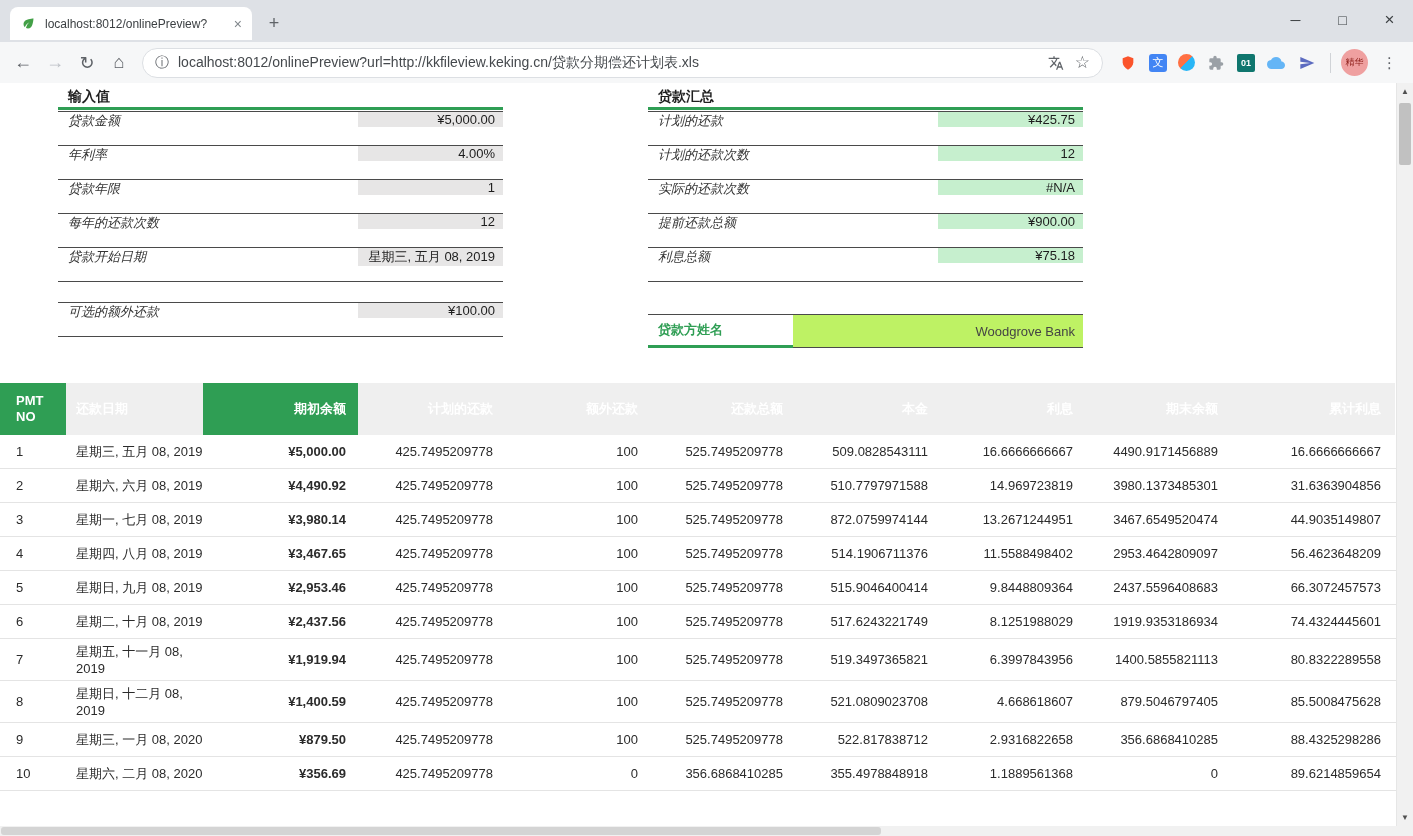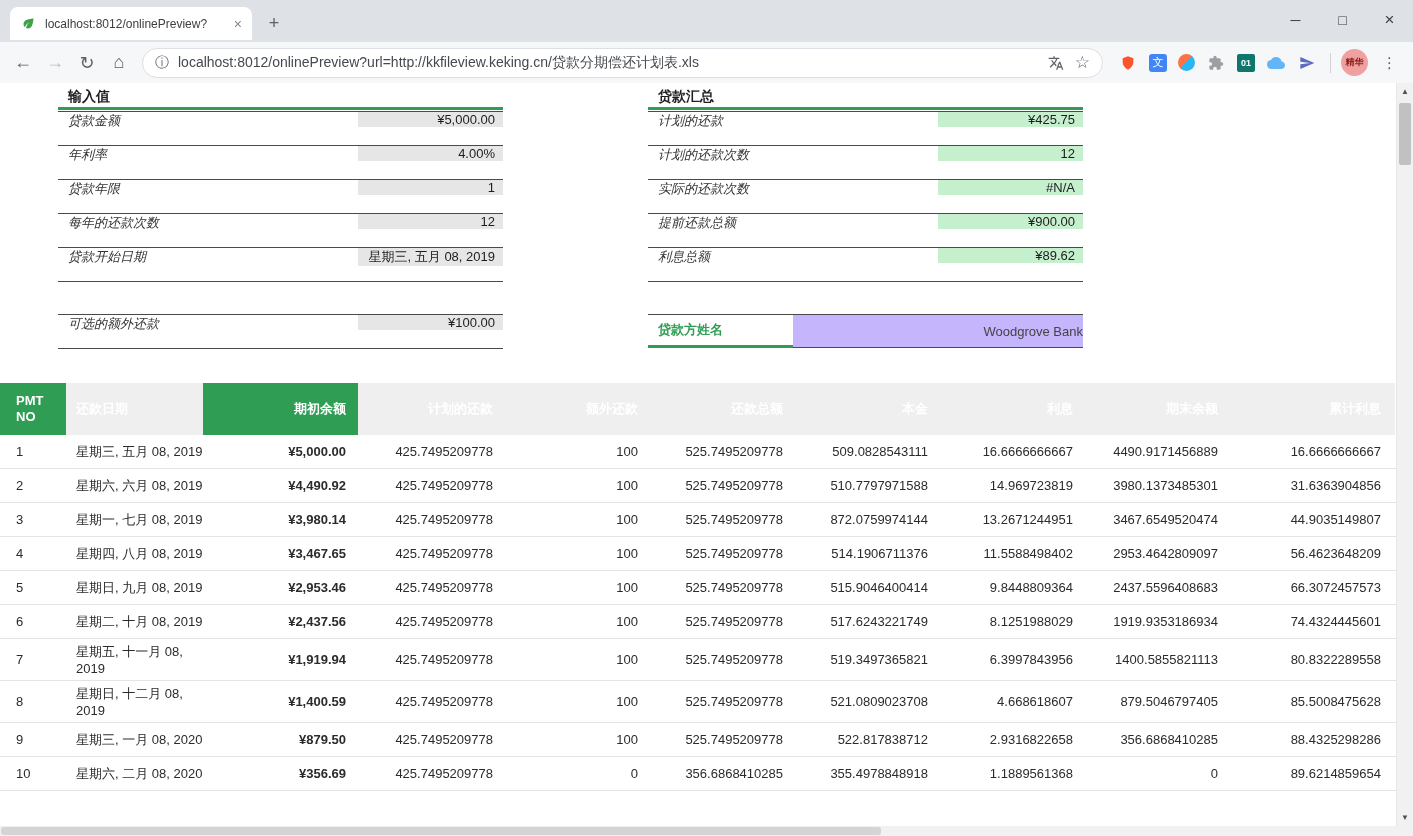--- a/index.html
+++ b/index.html
@@ -31,45 +31,45 @@
   .inbox-icon{display:flex;align-items:center;justify-content:center;width:20px;height:20px}
   .star{color:#5f6368;font-size:17px}
   .ext-icons{display:flex;align-items:center;gap:11px;padding:0 7px}
   .badge01{width:18px;height:18px;background:#0f766e;color:#fff;font-size:9px;font-weight:bold;
            display:flex;align-items:center;justify-content:center;border-radius:2px}
   .ball{width:17px;height:17px;border-radius:50%;background:linear-gradient(135deg,#ff7043 50%,#29b6f6 50%)}
   .blue-sq{width:18px;height:18px;border-radius:3px;background:#4285f4;color:#fff;font-size:11px;
            display:flex;align-items:center;justify-content:center}
   .divider-v{width:1px;height:20px;background:#d0d3d7;margin:0 4px}
   .avatar{width:27px;height:27px;border-radius:50%;background:#efa0a0;color:#8c1d18;font-size:9px;
-          font-weight:bold;display:flex;align-items:center;justify-content:center;margin:1px 4px}
+          font-weight:normal;display:flex;align-items:center;justify-content:center;margin:1px 4px}
   .kebab{color:#5f6368;font-size:15px;padding:0 8px}
 
   
   .content{position:absolute;top:83px;left:0;right:0;bottom:0;background:#fff;overflow:hidden;
            font-size:13px;color:#2b2b2b}
   .kv-head{position:absolute;top:2px;height:25px;line-height:23px;border-bottom:3px solid #2f9e54;
            font-weight:700;font-size:14px;color:#1f1f1f;padding-left:10px;white-space:nowrap}
   #input-head{left:58px;width:445px}
   #summary-head{left:648px;width:435px}
   .kv-table{position:absolute;border-top:1px solid #4a4a4a}
   #input-table{left:58px;top:28px;width:445px}
   #summary-table{left:648px;top:28px;width:435px}
-  #extra-table{left:58px;top:231px;width:445px}
+  #extra-table{left:58px;top:219px;width:445px}
   .kv-row{display:flex;height:34px;border-bottom:1px solid #4a4a4a;align-items:flex-start;font-size:13px}
   .kv-label{flex:1;display:flex;align-items:center;padding-left:10px;font-style:italic;color:#333;white-space:nowrap}
   .kv-value{width:145px;display:flex;align-items:center;justify-content:flex-end;padding-right:8px;color:#1d1d1d;white-space:nowrap}
   #input-table .kv-value,#extra-table .kv-value{background:#e7e6e6}
   #summary-table .kv-value{background:#c6efce}
   #lender-row{position:absolute;left:648px;top:231px;width:435px;display:flex;height:34px;
               border-top:1px solid #4a4a4a;font-size:13px}
   .lender-label{width:145px;display:flex;align-items:center;padding-left:10px;color:#2f9e54;
                 font-weight:700;border-bottom:3px solid #2f9e54}
-  .lender-value{flex:1;background:#c4b5fd;display:flex;align-items:center;justify-content:flex-end;
-                border-bottom:1px solid #4a4a4a;color:#444}
+  .lender-value{flex:1;background:#bef264;display:flex;align-items:center;justify-content:flex-end;
+                padding-right:8px;border-bottom:1px solid #4a4a4a;color:#444}
 
   #schedule{position:absolute;left:0;top:300px;right:17px}
   .sched-head{display:flex;height:52px}
   .hcell{display:flex;align-items:center;color:#fff;font-weight:700;font-size:13px;line-height:1.25}
   .hgreen{background:#2f9e54}
   .hlight{background:#efefef}
   .srow{display:flex;min-height:34px;border-bottom:1px solid #e4e4e4;font-size:13px;color:#2b2b2b}
   .scell{display:flex;align-items:center;padding-top:4px;padding-bottom:4px}
   .srow .c2{font-weight:700}
   .c0{width:66px;padding-left:16px}
@@ -195,21 +195,21 @@
         <div class="kv-row">
           <div class="kv-label">实际的还款次数</div>
           <div class="kv-value">#N/A</div>
         </div>
         <div class="kv-row">
           <div class="kv-label">提前还款总额</div>
           <div class="kv-value">¥900.00</div>
         </div>
         <div class="kv-row">
           <div class="kv-label">利息总额</div>
-          <div class="kv-value">¥89.62</div>
+          <div class="kv-value">¥75.18</div>
         </div>
       </div>
 
     <div class="kv-table" id="extra-table">
       <div class="kv-row">
         <div class="kv-label">可选的额外还款</div>
         <div class="kv-value">¥100.00</div>
       </div>
     </div>
 

